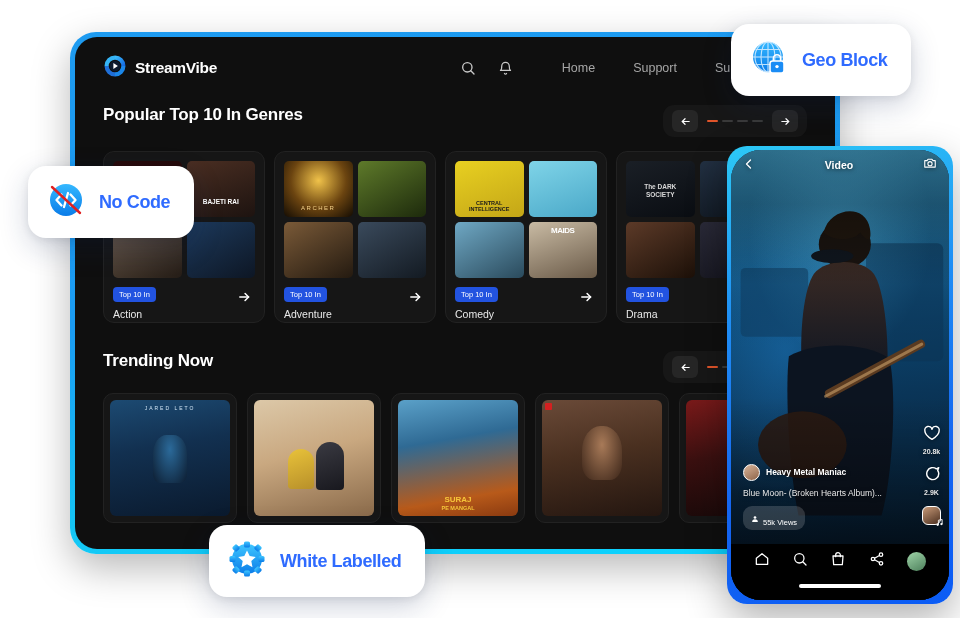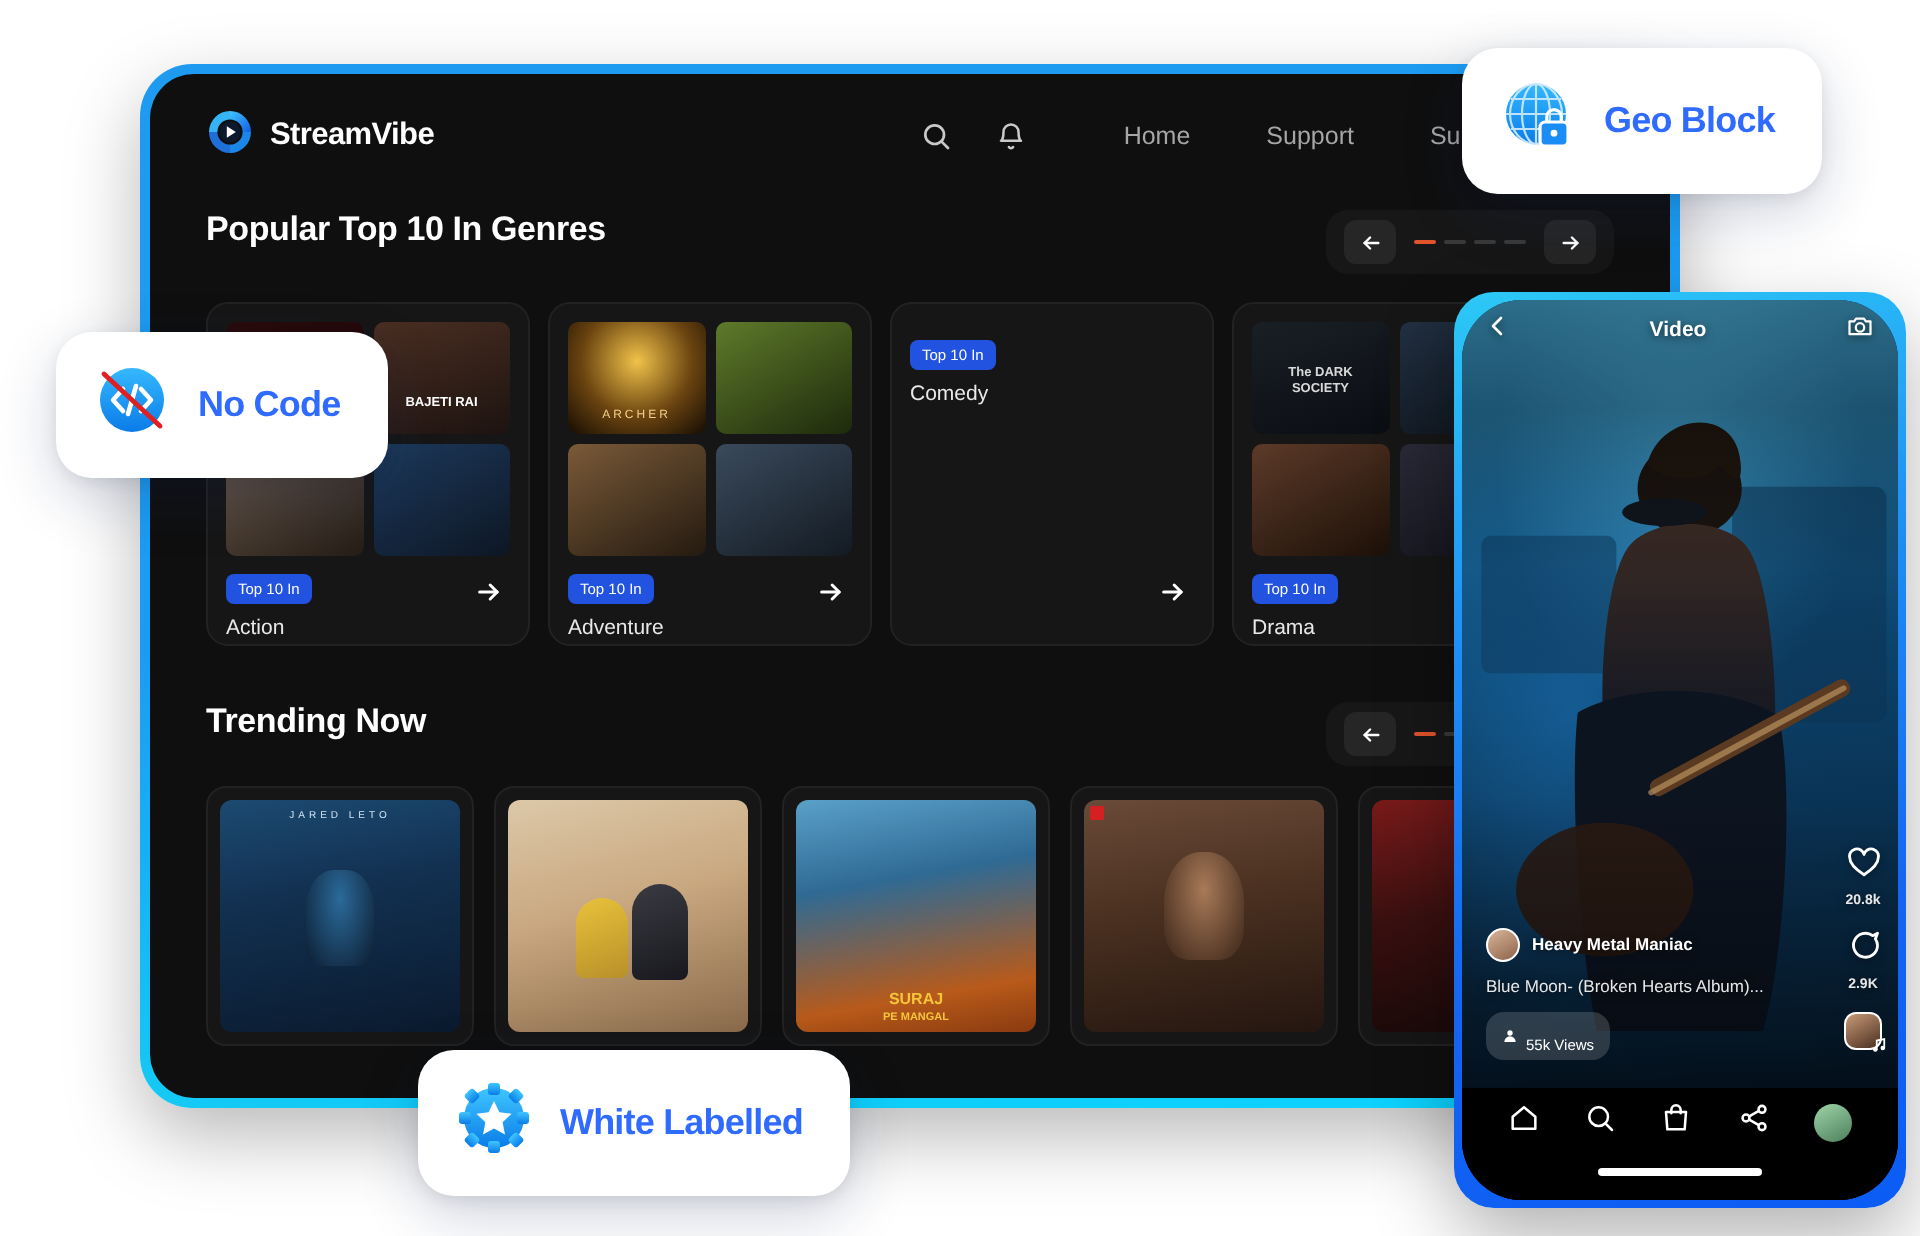--- a/index.html
+++ b/index.html
@@ -273,20 +273,30 @@
         <div class="genre-name">Adventure</div>
         <div class="genre-arrow">
           <svg width="15" height="14" viewBox="0 0 24 24" fill="none" stroke="#fff" stroke-width="2.6" stroke-linecap="round" stroke-linejoin="round">
             <line x1="4" y1="12" x2="19" y2="12"></line>
               <polyline points="13,6 19,12 13,18"></polyline>
           </svg>
         </div>
       </div>
 
       <div class="genre-card">
+        <div class="tiles">
+          <div class="tile" style="background:linear-gradient(160deg,#e8d021,#c4a617);">
+            <div style="position:absolute;bottom:4px;left:0;right:0;text-align:center;color:#1a1a1a;font-size:5.5px;font-weight:bold;line-height:1.2;">CENTRAL<br>INTELLIGENCE</div>
+          </div>
+          <div class="tile" style="background:linear-gradient(160deg,#7fd4e8,#4aa8c8);"></div>
+          <div class="tile" style="background:linear-gradient(150deg,#6fa8c4,#2a4a5c);"></div>
+          <div class="tile" style="background:linear-gradient(160deg,#c9bba4,#6a5a48);">
+            <div style="position:absolute;top:4px;left:0;right:0;text-align:center;color:#fff;font-size:8px;font-weight:bold;letter-spacing:-.5px;">MAIDS</div>
+          </div>
+        </div>
         <div class="badge-top10">Top 10 In</div>
         <div class="genre-name">Comedy</div>
         <div class="genre-arrow">
           <svg width="15" height="14" viewBox="0 0 24 24" fill="none" stroke="#fff" stroke-width="2.6" stroke-linecap="round" stroke-linejoin="round">
             <line x1="4" y1="12" x2="19" y2="12"></line>
               <polyline points="13,6 19,12 13,18"></polyline>
           </svg>
         </div>
       </div>
 

